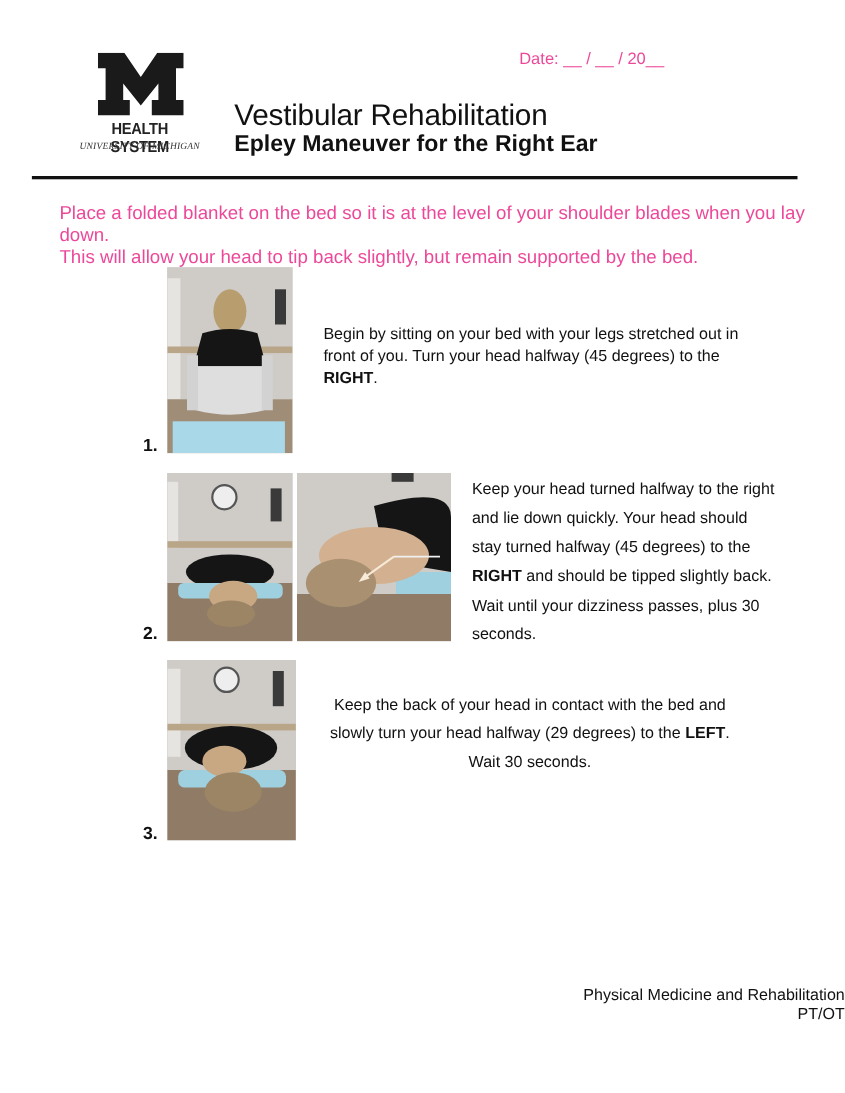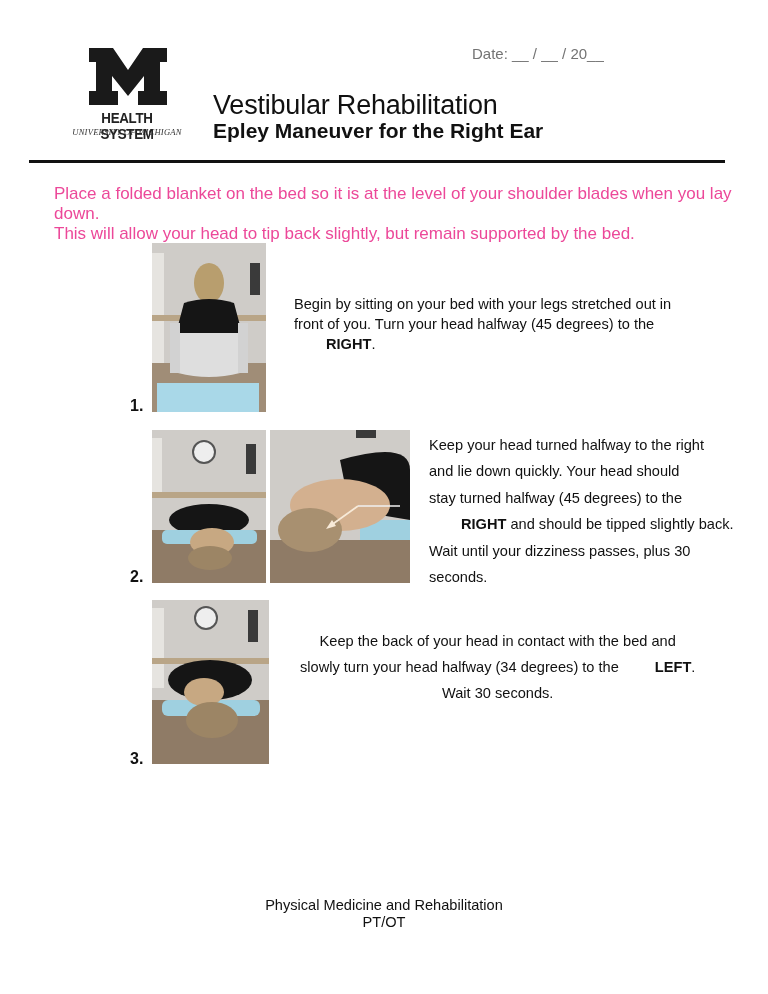--- a/index.html
+++ b/index.html
@@ -5,35 +5,35 @@
     * { box-sizing: border-box; margin: 0; padding: 0; }
     html, body { width: 768px; height: 994px; background: #ffffff; overflow: hidden; }
     body { position: relative; font-family: "Liberation Sans", sans-serif; color: #111; }
     .abs { position: absolute; }
 
     
     .logo-m { left: 89px; top: 48px; width: 78px; height: 57px; }
     .logo-hs { left: 70px; top: 110px; width: 114px; text-align: center; font-family: "Liberation Sans", sans-serif; font-weight: bold; font-size: 14.5px; letter-spacing: -0.3px; color: #222; transform: scaleX(0.92); transform-origin: center; }
     .logo-um { left: 66px; top: 127px; width: 122px; text-align: center; font-family: "Liberation Serif", serif; font-size: 8.6px; letter-spacing: 0.2px; color: #333; font-style: italic; }
 
-    .date { left: 472px; top: 45px; font-size: 15px; color: #737373; }
+    .date { left: 472px; top: 45px; font-size: 15px; color: #ec4899; }
     .title { left: 213px; top: 90px; font-size: 27px; font-weight: normal; color: #111; letter-spacing: -0.2px; }
     .subtitle { left: 213px; top: 119px; font-size: 21px; font-weight: bold; color: #111; }
     .rule { left: 29px; top: 160px; width: 696px; height: 3px; background: #111; }
 
     .intro { left: 54px; top: 184px; width: 700px; font-size: 17px; line-height: 20px; color: #ec4899; }
 
     .step-num { font-size: 16px; font-weight: bold; color: #111; }
     .step-text { font-size: 14.6px; color: #111; }
-    .step-text b { font-weight: bold; margin-left: 32px; }
+    .step-text b { font-weight: bold; }
 
     .photo { overflow: hidden; background: #c9c7c3; }
     .photo svg { width: 100%; height: 100%; display: block; }
 
-    .footer { left: 0; top: 897px; width: 768px; text-align: center; font-size: 14.6px; line-height: 17px; color: #111; }
+    .footer { left: 0; top: 897px; width: 768px; text-align: right; font-size: 14.6px; line-height: 17px; color: #111; }
   </style>
 </head>
 <body>
 
 <div class="abs logo-m">
   <svg viewBox="0 0 78 57" width="78" height="57">
     <path fill="#1a1a1a" d="M0 0 H24 L39 22 L54 0 H78 V14 H71 V43 H78 V57 H49 V43 H55 V28 L39 48 L23 28 V43 H29 V57 H0 V43 H7 V14 H0 Z"></path>
   </svg>
 </div>
 <div class="abs logo-hs">HEALTH SYSTEM</div>
@@ -119,20 +119,20 @@
     <rect x="0" y="58" width="117" height="6" fill="#b9a587"></rect>
     <rect x="0" y="100" width="117" height="64" fill="#8f7b66"></rect>
     <ellipse cx="58" cy="80" rx="42" ry="20" fill="#151515"></ellipse>
     <rect x="10" y="100" width="98" height="16" rx="6" fill="#9fd0e0"></rect>
     <ellipse cx="52" cy="92" rx="20" ry="14" fill="#c7a882"></ellipse>
     <ellipse cx="60" cy="120" rx="26" ry="18" fill="#9c8565"></ellipse>
   </svg>
 </div>
 <div class="abs step-text" style="left:300px; top:628px; line-height:26px;text-align:center;">
   <div>Keep the back of your head in contact with the bed and</div>
-  <div><span>slowly turn your head halfway (34 degrees) to the </span><b>LEFT</b><span>.</span></div>
+  <div><span>slowly turn your head halfway (29 degrees) to the </span><b>LEFT</b><span>.</span></div>
   <div>Wait 30 seconds.</div>
 </div>
 
 <div class="abs footer">
   <div>Physical Medicine and Rehabilitation</div>
   <div>PT/OT</div>
 </div>
 
 </body></html>

